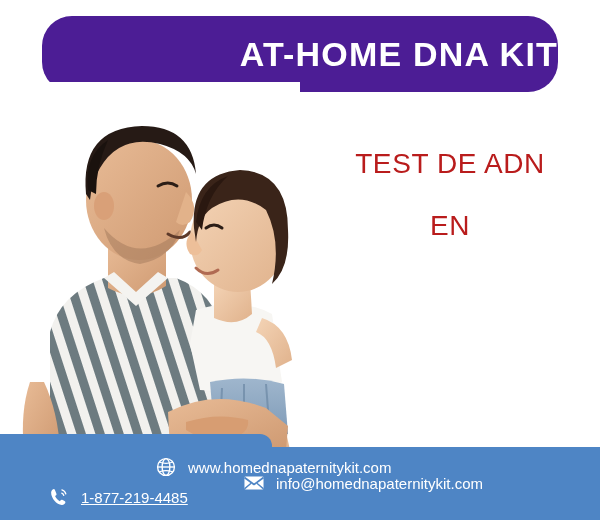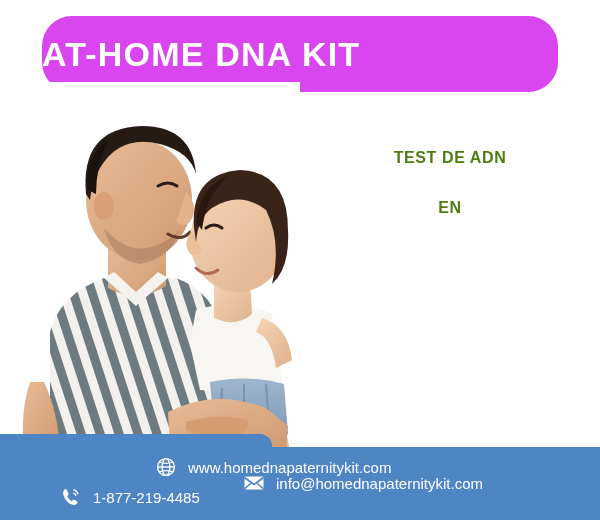--- a/index.html
+++ b/index.html
@@ -14,23 +14,23 @@
     width:600px; height:520px;
     background:#ffffff;
     overflow:hidden;
   }
 
   
   .header-pill {
     position:absolute;
     left:42px; top:16px;
     width:516px; height:76px;
-    background:#d946ef;
+    background:#4c1d95;
     border-radius:30px;
-    display:flex; align-items:center; justify-content:flex-start;
+    display:flex; align-items:center; justify-content:flex-end;
   }
   .header-title {
     color:#ffffff;
     font-size:34px;
     font-weight:bold;
     letter-spacing:1.2px;
     line-height:1;
     white-space:nowrap;
   }
 
@@ -45,23 +45,23 @@
   .photo svg { display:block; width:300px; height:368px; }
 
   
   .text-block {
     position:absolute;
     left:300px; top:150px;
     width:300px;
     text-align:center;
   }
   .text-line {
-    color:#4d7c0f;
-    font-size:16px;
-    font-weight:bold;
+    color:#b91c1c;
+    font-size:28px;
+    font-weight:normal;
     letter-spacing:0.6px;
     line-height:1;
     white-space:nowrap;
   }
   .tl-1 { margin-bottom:34px; }
   .tl-2 { margin-bottom:34px; }
 
   
   .footer-riser {
     position:absolute;
@@ -76,21 +76,21 @@
     width:600px; height:73px;
     background:#4e85c5;
   }
   .footer-row {
     position:absolute;
     display:flex; align-items:center;
     color:#ffffff;
     white-space:nowrap;
   }
   .footer-row-web  { left:155px; top:456px; }
-  .footer-row-tel  { left:60px;  top:486px; }
+  .footer-row-tel  { left:48px;  top:486px;text-decoration:underline; }
   .footer-row-mail { left:243px; top:472px; }
 
   .footer-text {
     font-size:15px;
     line-height:1;
     color:#ffffff;
   }
   .fi { display:inline-block; width:22px; height:22px; flex:0 0 22px; margin-right:11px; }
   .fi svg { display:block; width:22px; height:22px; }
 </style>

